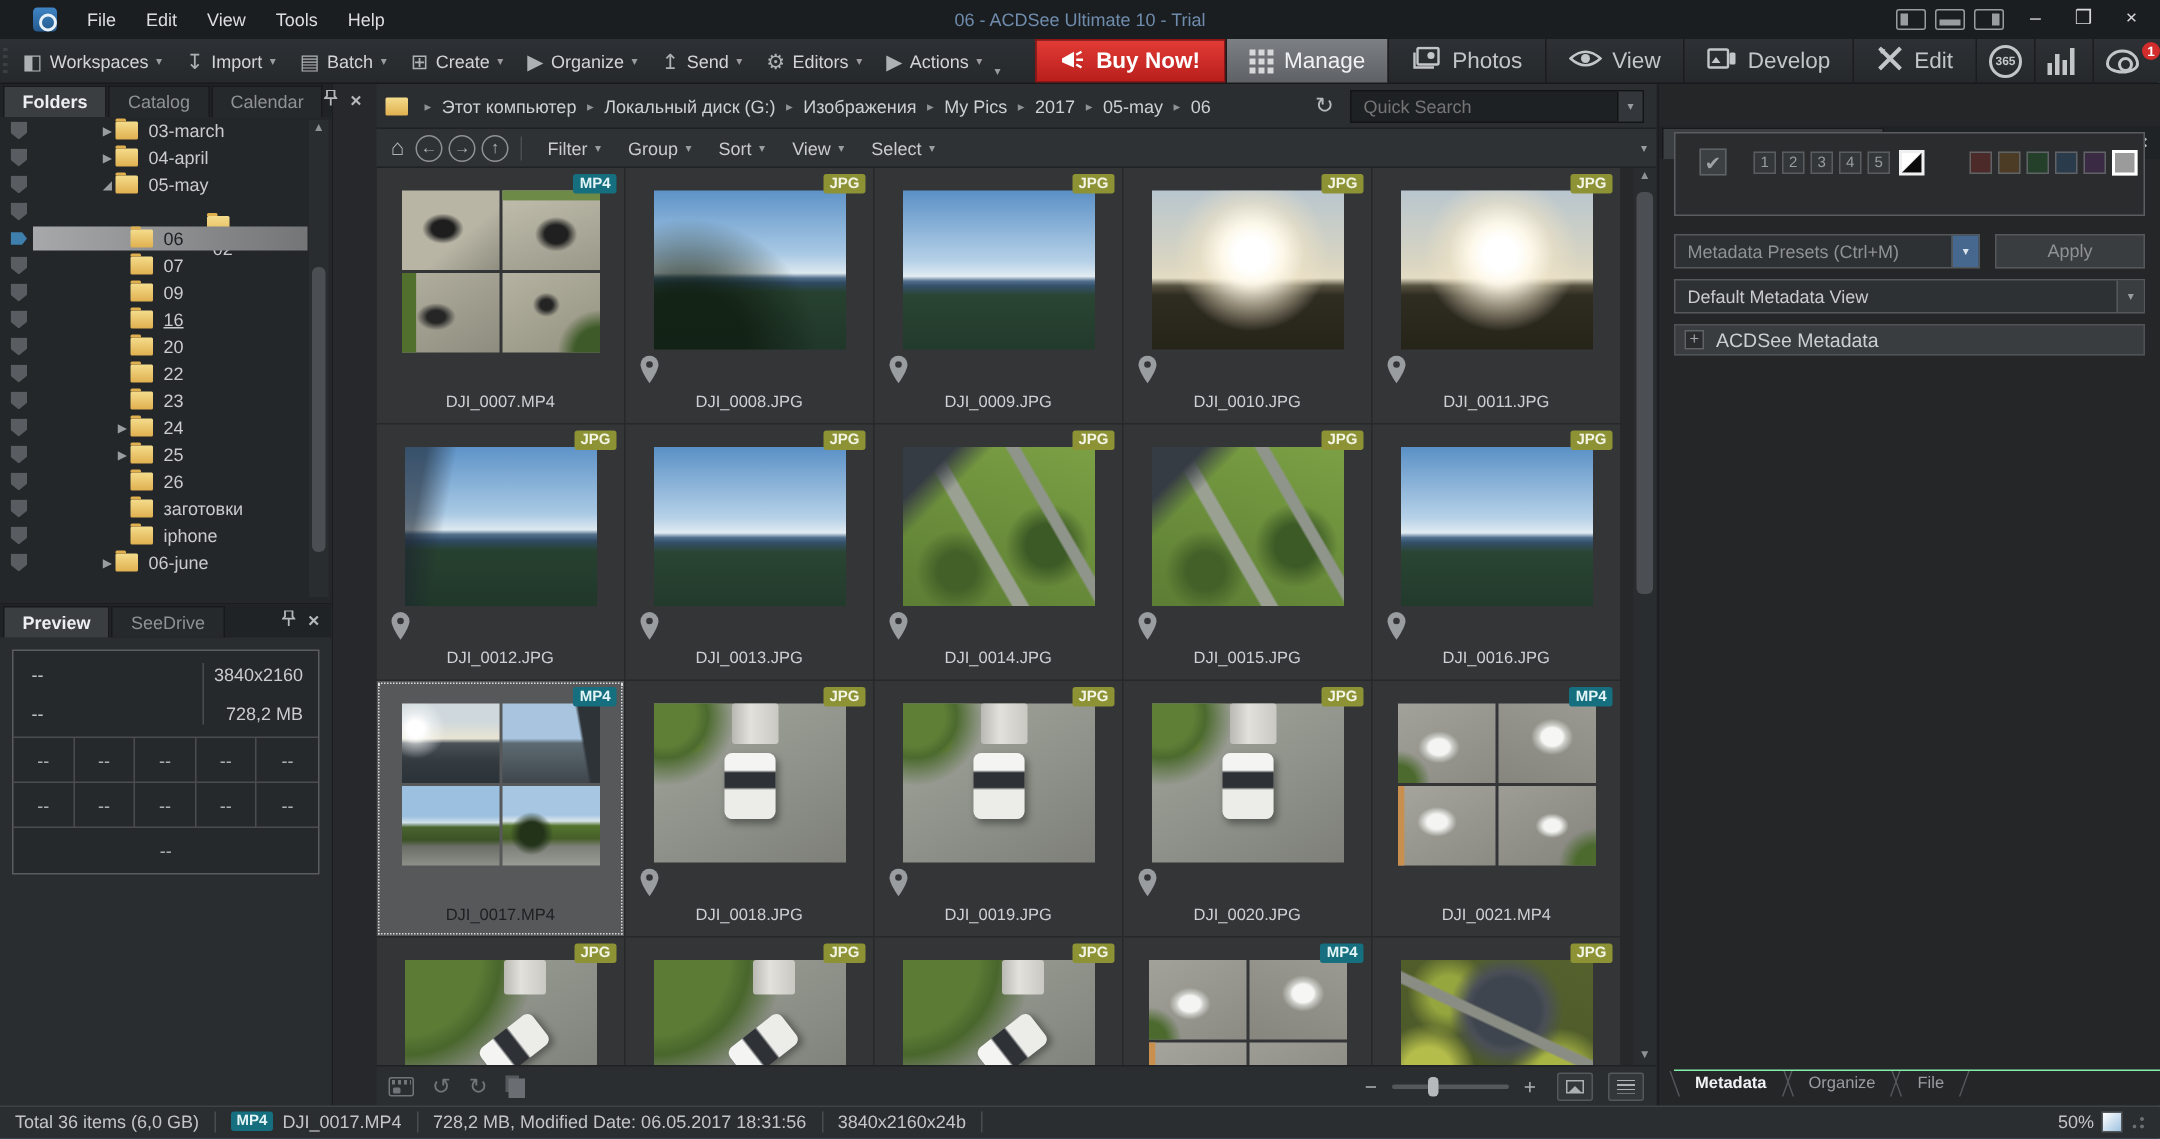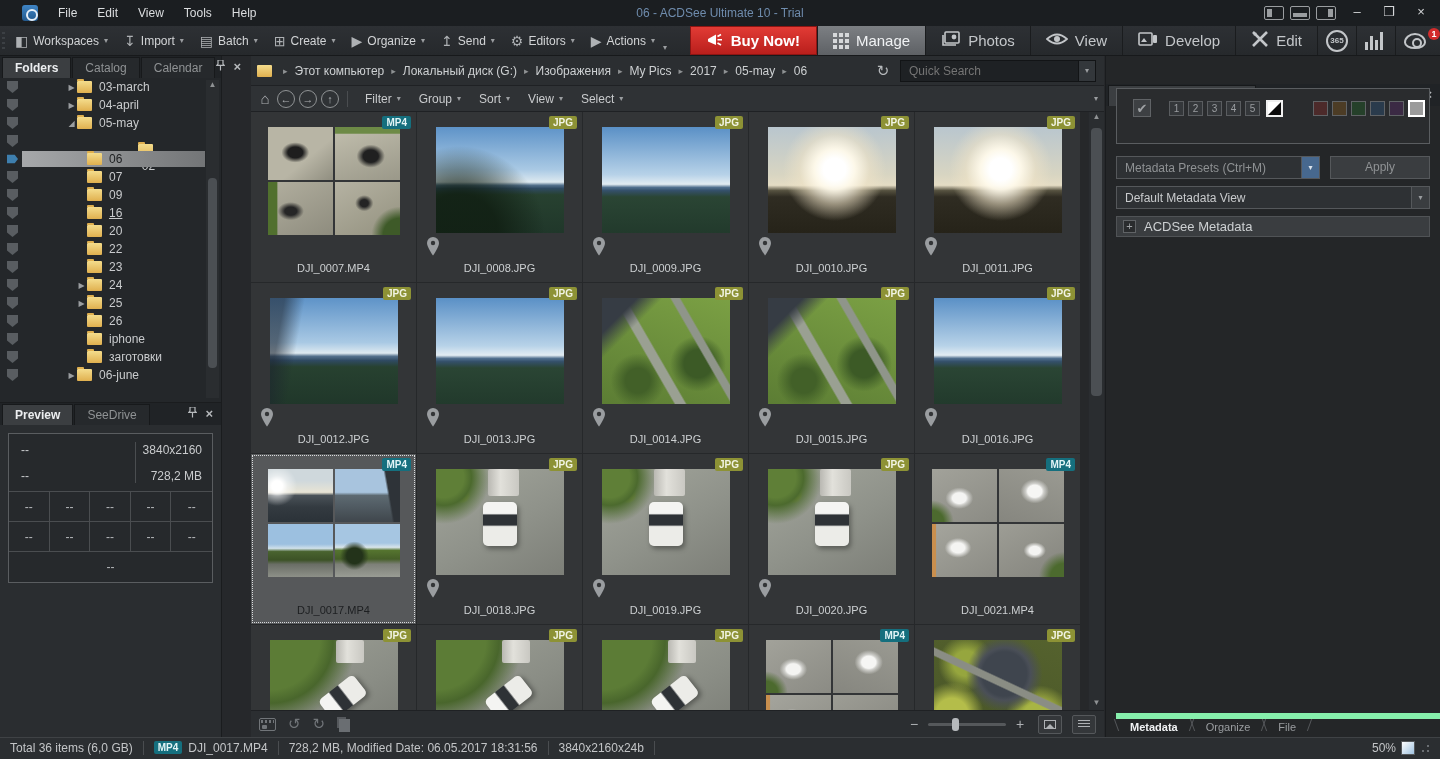--- a/index.html
+++ b/index.html
@@ -249,21 +249,21 @@
     display:flex; align-items:center; justify-content:center; border-left:1px solid #55585b; }
   .applybtn{ width:100px; height:23px; background:#3a3d40; border:1px solid #55585b; color:#8f9294;
     text-align:center; line-height:21px; }
   .viewrow{ position:absolute; left:10px; right:10px; top:130px; height:24px; }
   .viewrow .dropdown .dtext{ color:#c9cbcd; }
   .viewrow .dropbtn{ background:#3a3d40; color:#9a9da0; }
   .metaheader{ position:absolute; left:10px; right:10px; top:160px; height:21px; background:#3a3d40;
     border:1px solid #505356; display:flex; align-items:center; padding:0 6px; gap:8px; font-size:13px; color:#cdd0d2; }
   .plus{ width:13px; height:13px; background:#2a2c2e; border:1px solid #606366; color:#9fa2a5; font-size:11px;
     text-align:center; line-height:11px; }
-  .propbottomtabs{ position:absolute; left:10px; right:0; bottom:6px; height:18px; display:flex; border-top:6px solid #86efac; padding-top:0; }
+  .propbottomtabs{ position:absolute; left:10px; right:0; bottom:6px; height:18px; display:flex; border-top:1px solid #86efac; padding-top:0; }
   .btab{ position:relative; padding:2px 14px; font-size:11px; color:#9a9da0; }
   .btab::before{ content:''; position:absolute; left:0; top:0; bottom:0; width:1px; background:#55585b; transform:skewX(20deg); }
   .btab::after{ content:''; position:absolute; right:0; top:0; bottom:0; width:1px; background:#55585b; transform:skewX(-20deg); }
   .btab.active{ color:#f0f2f4; font-weight:bold; }
 
   
   .statusbar{ position:absolute; left:0; right:0; bottom:0; height:22px; background:#2b2e31; border-top:1px solid #3f4245;
     display:flex; align-items:center; padding:0 10px 2px 10px; color:#c3c5c7; }
   .ssep{ width:1px; height:14px; background:#4a4d50; margin:0 10px; }
   .sbadge{ background:#156f7e; color:#e2f4f6; font-size:10px; font-weight:bold; padding:1px 4px; border-radius:2px; margin-right:6px; }
@@ -541,29 +541,29 @@
           <div class="arrow"></div>
           <div class="folderico"></div>
           <div class="tlabel">26</div>
         </div>
       </div>
       <div class="trow">
         <div class="tagico"></div>
         <div class="hl" style="padding-left: 54px;">
           <div class="arrow"></div>
           <div class="folderico"></div>
+          <div class="tlabel">заготовки</div>
+        </div>
+      </div>
+      <div class="trow">
+        <div class="tagico"></div>
+        <div class="hl" style="padding-left: 54px;">
+          <div class="arrow"></div>
+          <div class="folderico"></div>
           <div class="tlabel">iphone</div>
-        </div>
-      </div>
-      <div class="trow">
-        <div class="tagico"></div>
-        <div class="hl" style="padding-left: 54px;">
-          <div class="arrow"></div>
-          <div class="folderico"></div>
-          <div class="tlabel">заготовки</div>
         </div>
       </div>
       <div class="trow">
         <div class="tagico"></div>
         <div class="hl" style="padding-left: 44px;">
           <div class="arrow">▶</div>
           <div class="folderico"></div>
           <div class="tlabel">06-june</div>
         </div>
       </div>

